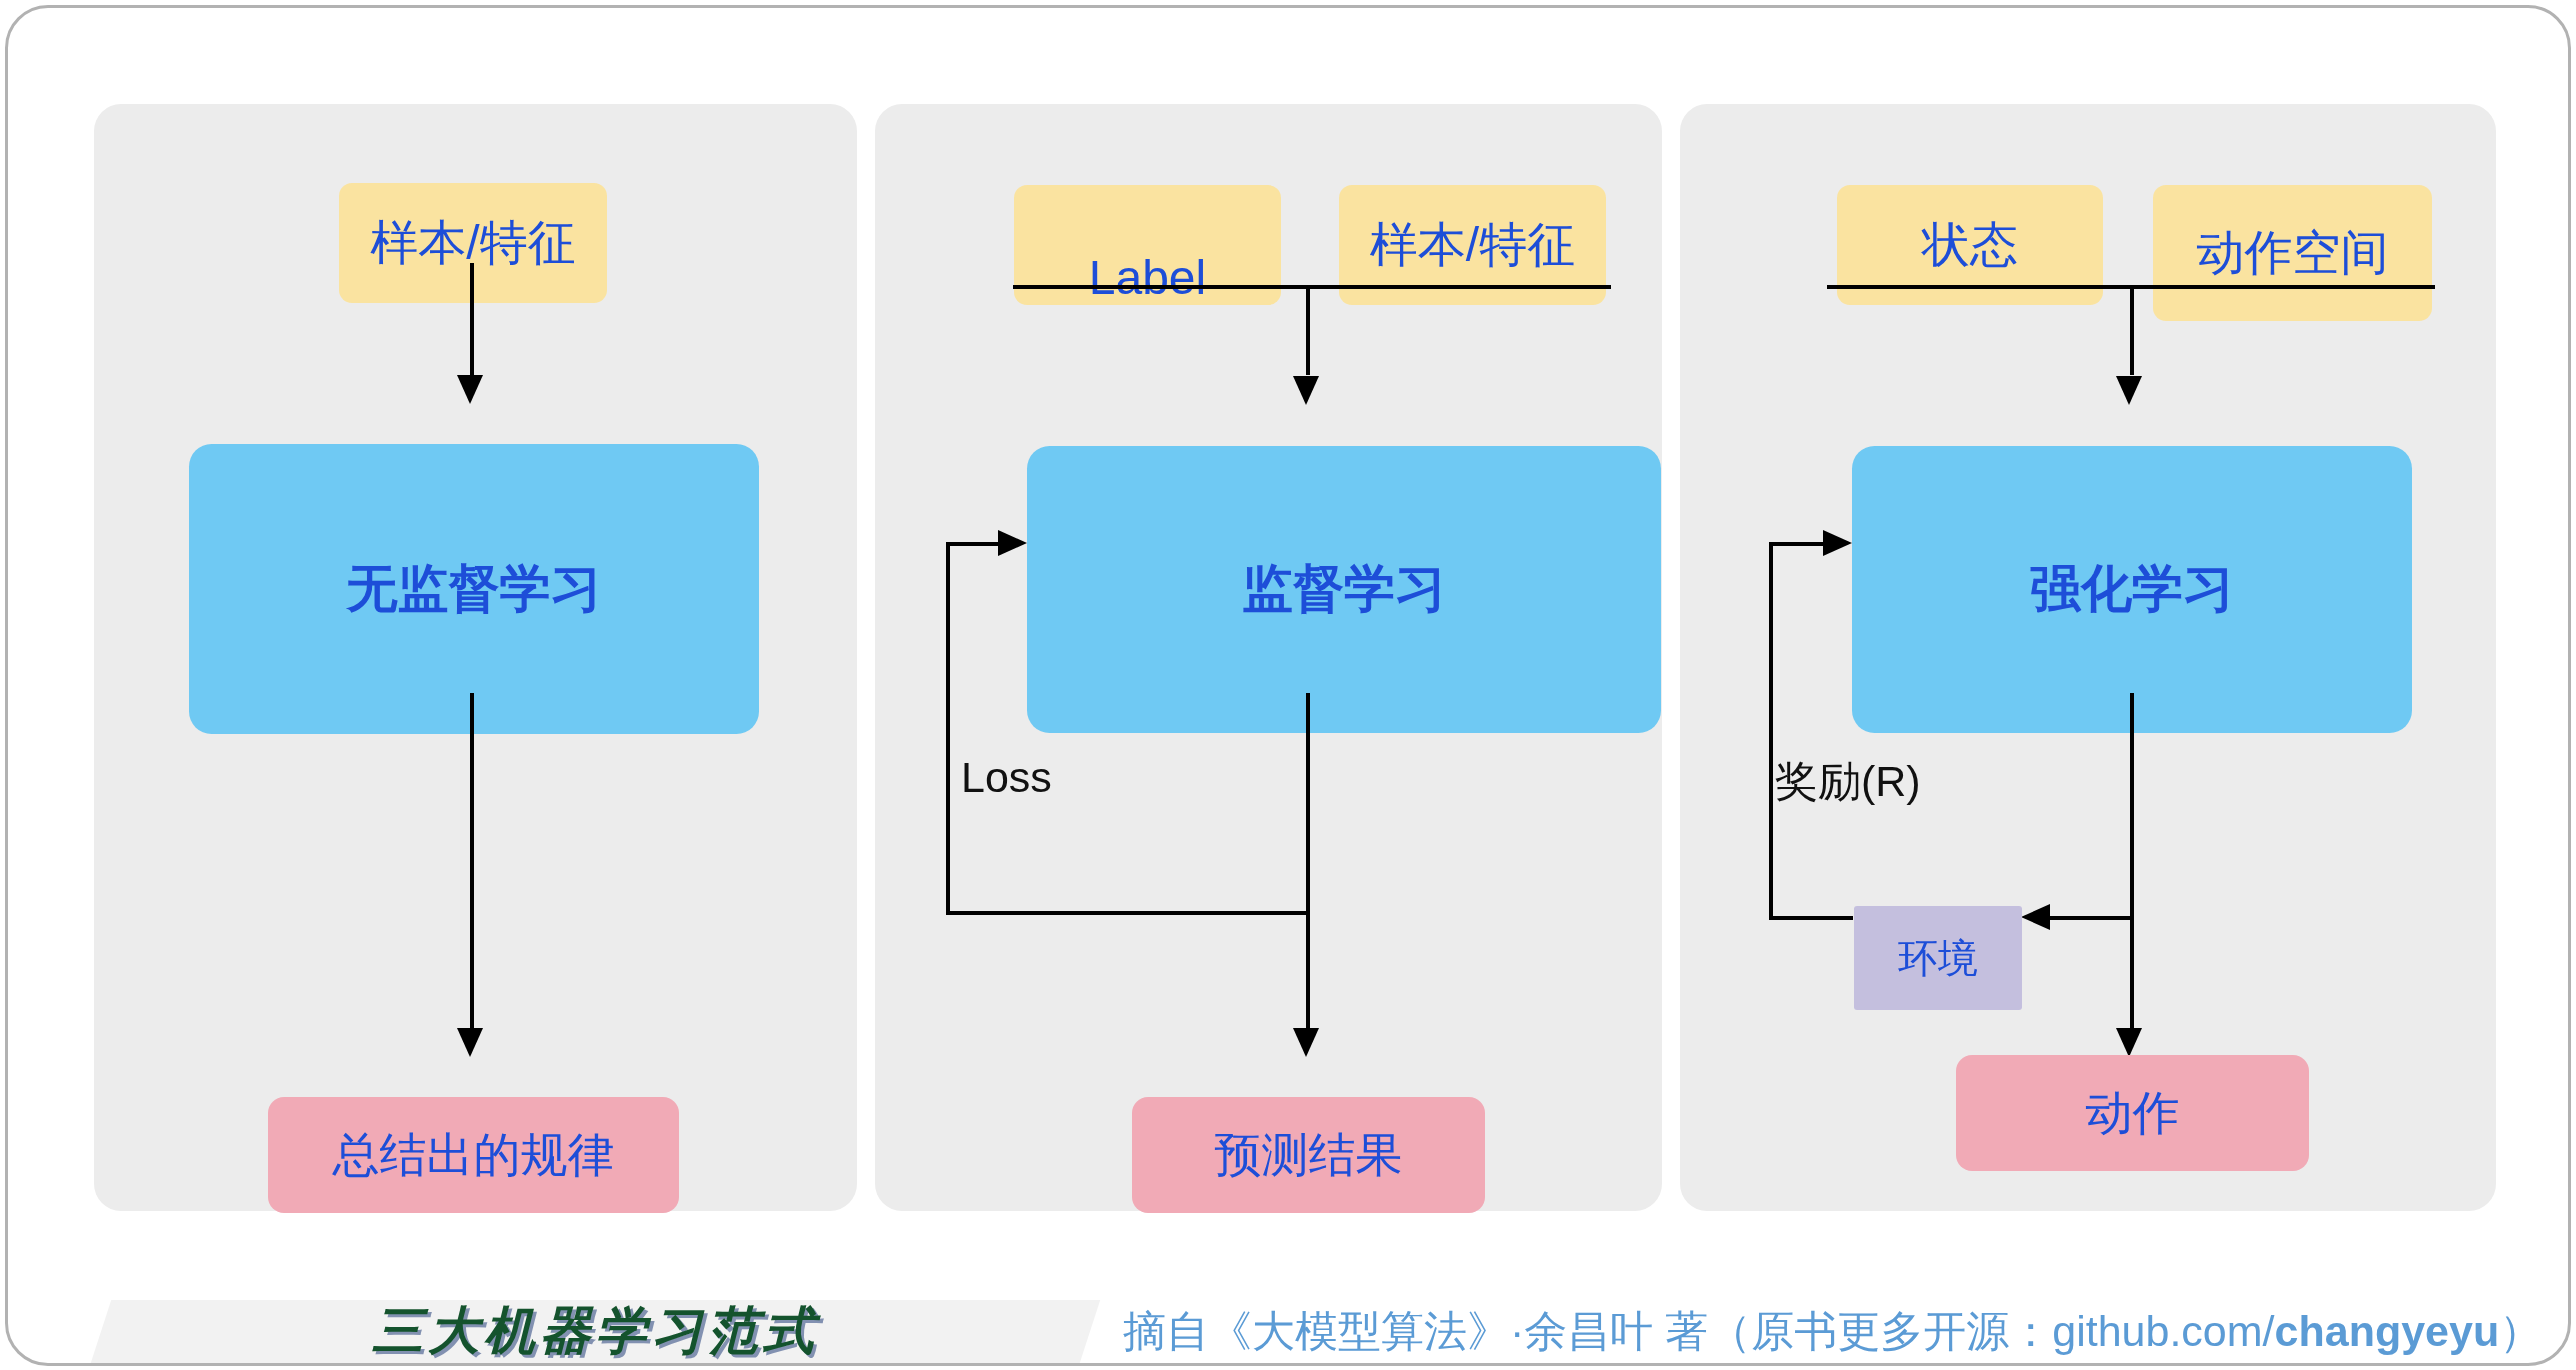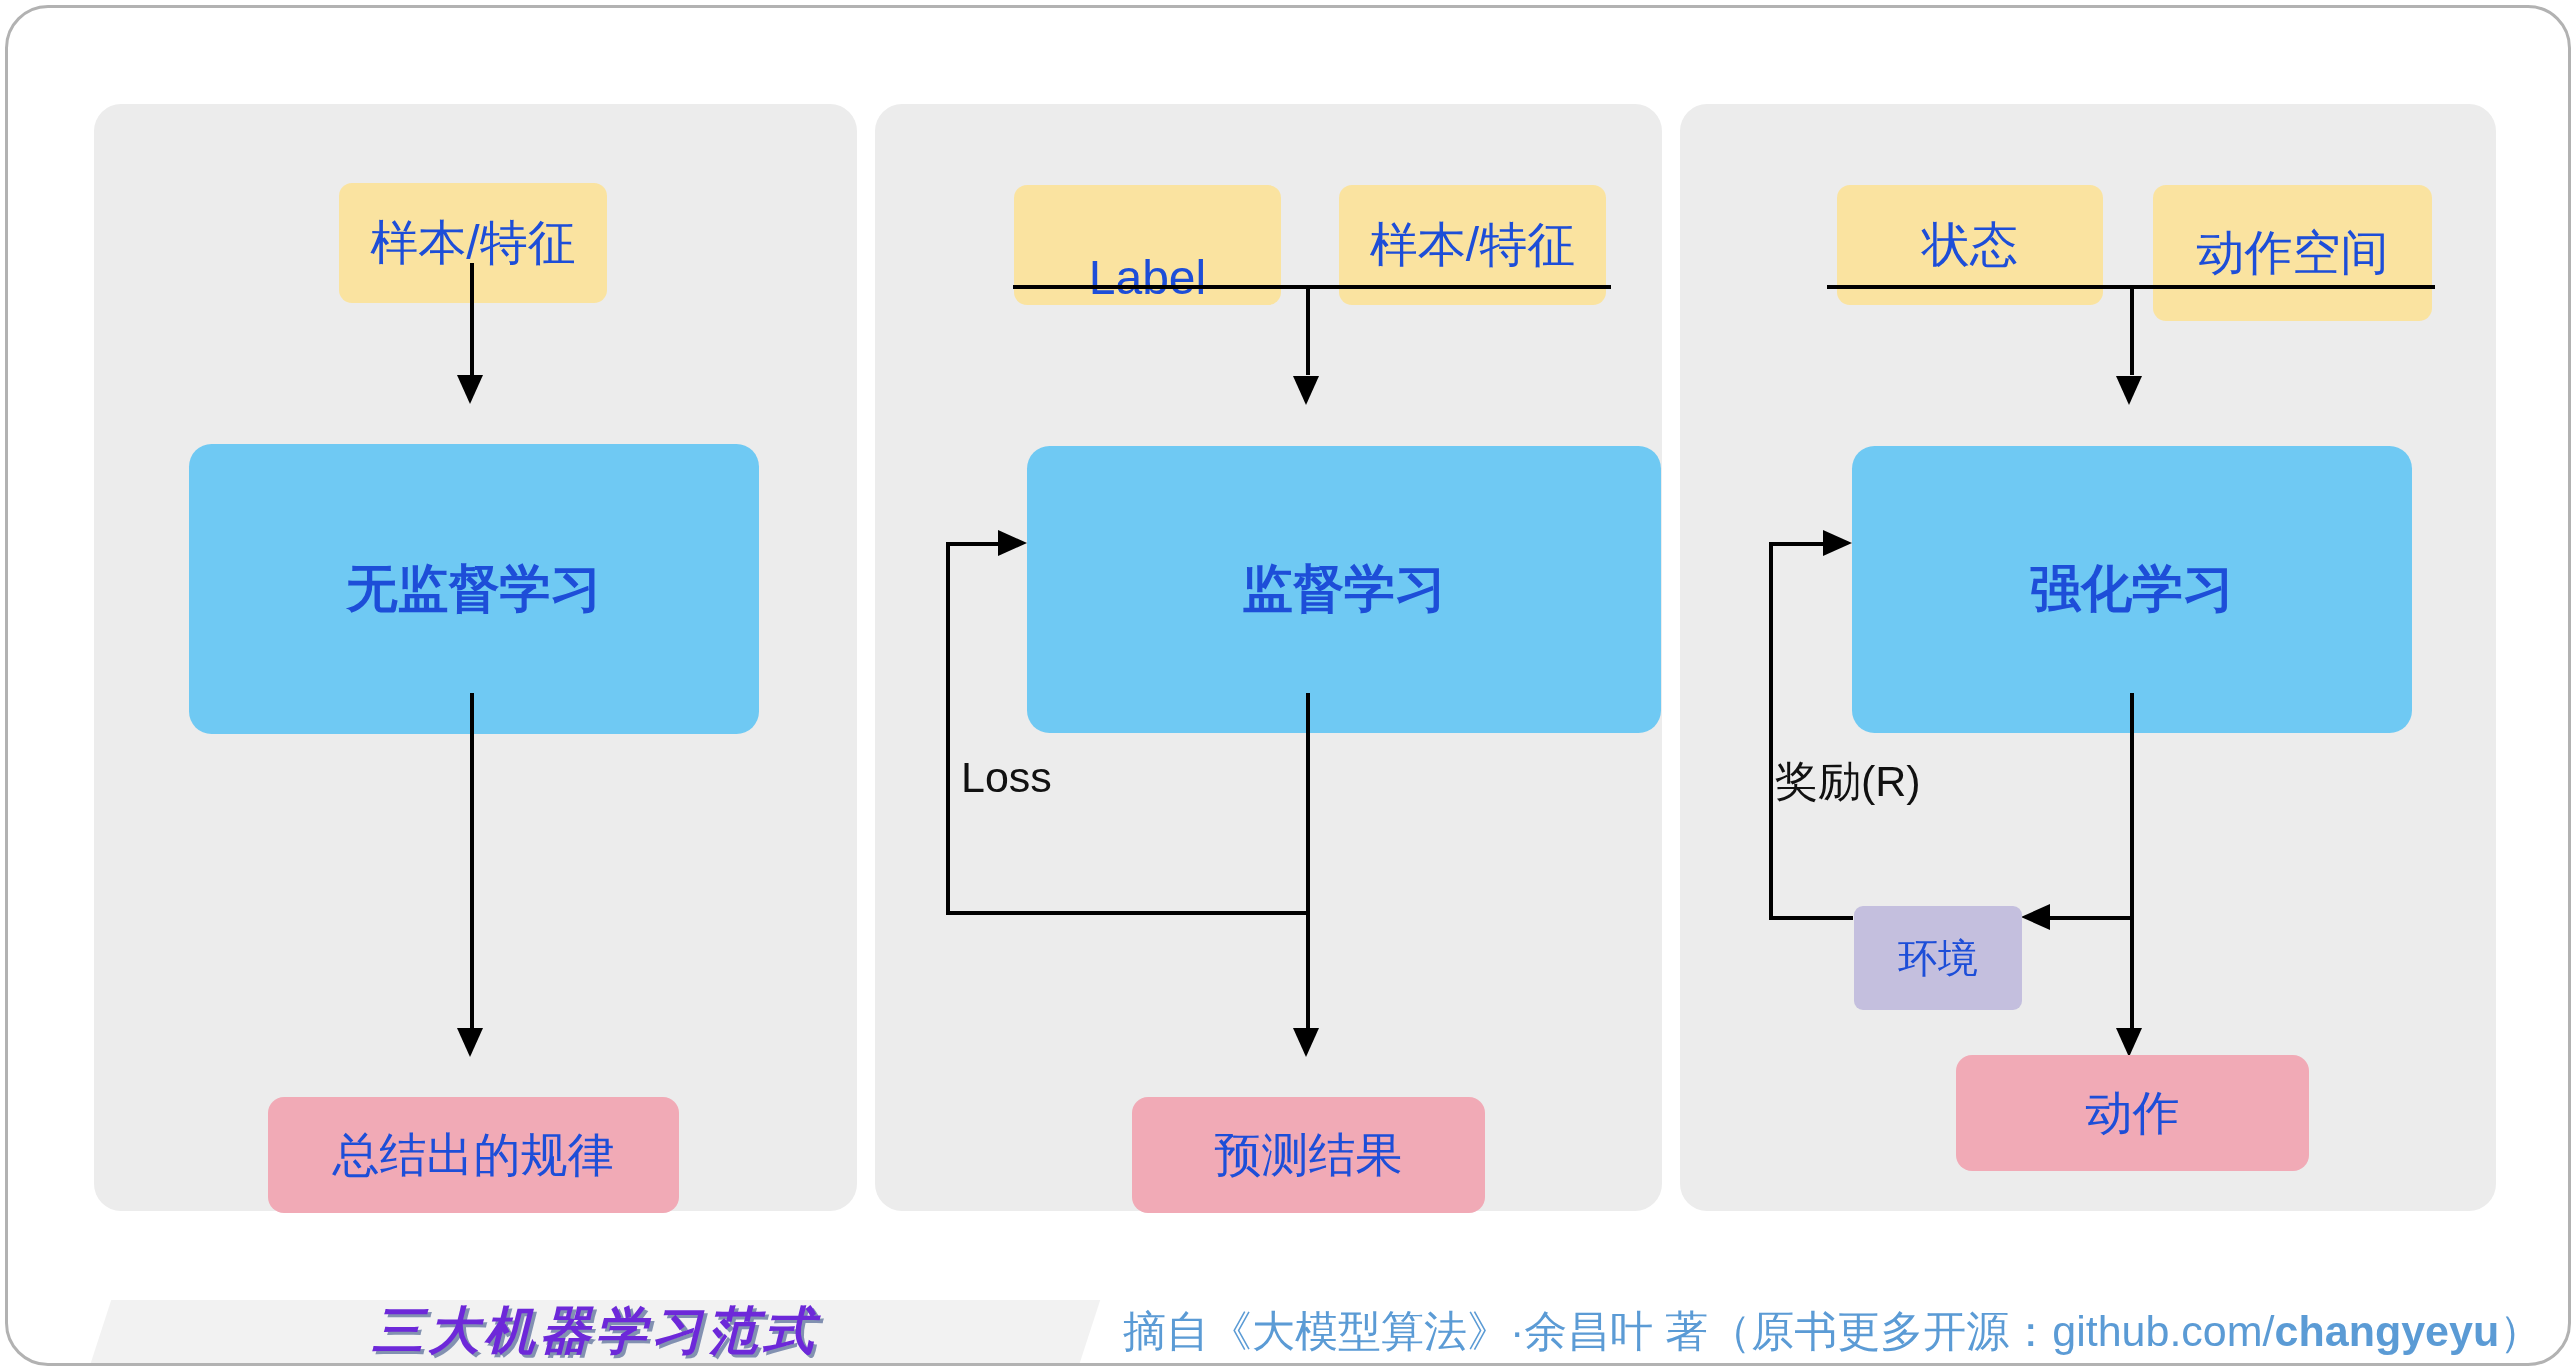--- a/index.html
+++ b/index.html
@@ -5,36 +5,36 @@
   html,body{margin:0;padding:0;background:#fff;}
   body{width:2576px;height:1371px;position:relative;font-family:"Liberation Sans",sans-serif;}
   .card{position:absolute;left:4.8px;top:4.8px;right:4.8px;bottom:4.8px;
         border:3.2px solid #b2b2b2;border-radius:43px;background:#ffffff;}
   .panel{position:absolute;top:104px;height:1107px;background:#ececec;border-radius:27px;}
   .node{position:absolute;display:flex;align-items:center;justify-content:center;
         color:#1d4ed8;text-align:center;line-height:1.1;margin-top:40px;}
   .input-box{background:#fae3a0;border-radius:13px;font-size:48px;}
   .process-box{background:#6fc9f3;border-radius:22.5px;font-size:51px;font-weight:bold;}
   .output-box{background:#f1aab6;border-radius:16px;font-size:47px;}
-  .env-box{background:#c4bfde;border-radius:9px;font-size:40px;}
+  .env-box{background:#c4bfde;border-radius:3px;font-size:40px;}
   .vline{position:absolute;width:4px;background:#000;}
   .hline{position:absolute;height:4px;background:#000;}
   .ah-down{position:absolute;width:0;height:0;
     border-left:13.6px solid transparent;border-right:13.6px solid transparent;border-top:29px solid #000;}
   .ah-right{position:absolute;width:0;height:0;
     border-top:13.6px solid transparent;border-bottom:13.6px solid transparent;border-left:29px solid #000;}
   .ah-left{position:absolute;width:0;height:0;
     border-top:13.6px solid transparent;border-bottom:13.6px solid transparent;border-right:29px solid #000;}
   .flow-label{position:absolute;font-size:43px;color:#111;}
   .footer-band{position:absolute;left:101px;top:1300px;width:989px;height:63px;
     background:#f2f2f2;transform:skewX(-18deg);}
   .footer-title{position:absolute;left:101px;top:1300px;width:989px;height:63px;
     display:flex;align-items:center;justify-content:center;
     font-family:"Liberation Serif",serif;font-style:italic;font-weight:bold;
-    font-size:51px;letter-spacing:4.8px;color:#6d28d9;
+    font-size:51px;letter-spacing:4.8px;color:#14532d;
     text-shadow:3.2px 3.2px 0 rgba(38,66,124,0.55);}
   .footer-credit{position:absolute;left:1123px;top:1300px;width:1396px;height:63px;
     display:flex;align-items:center;font-size:43px;color:#5b9bd5;white-space:nowrap;}
   .footer-credit .b{font-weight:bold;}
 </style>
 </head>
 <body>
 
 <div class="card"></div>
 

